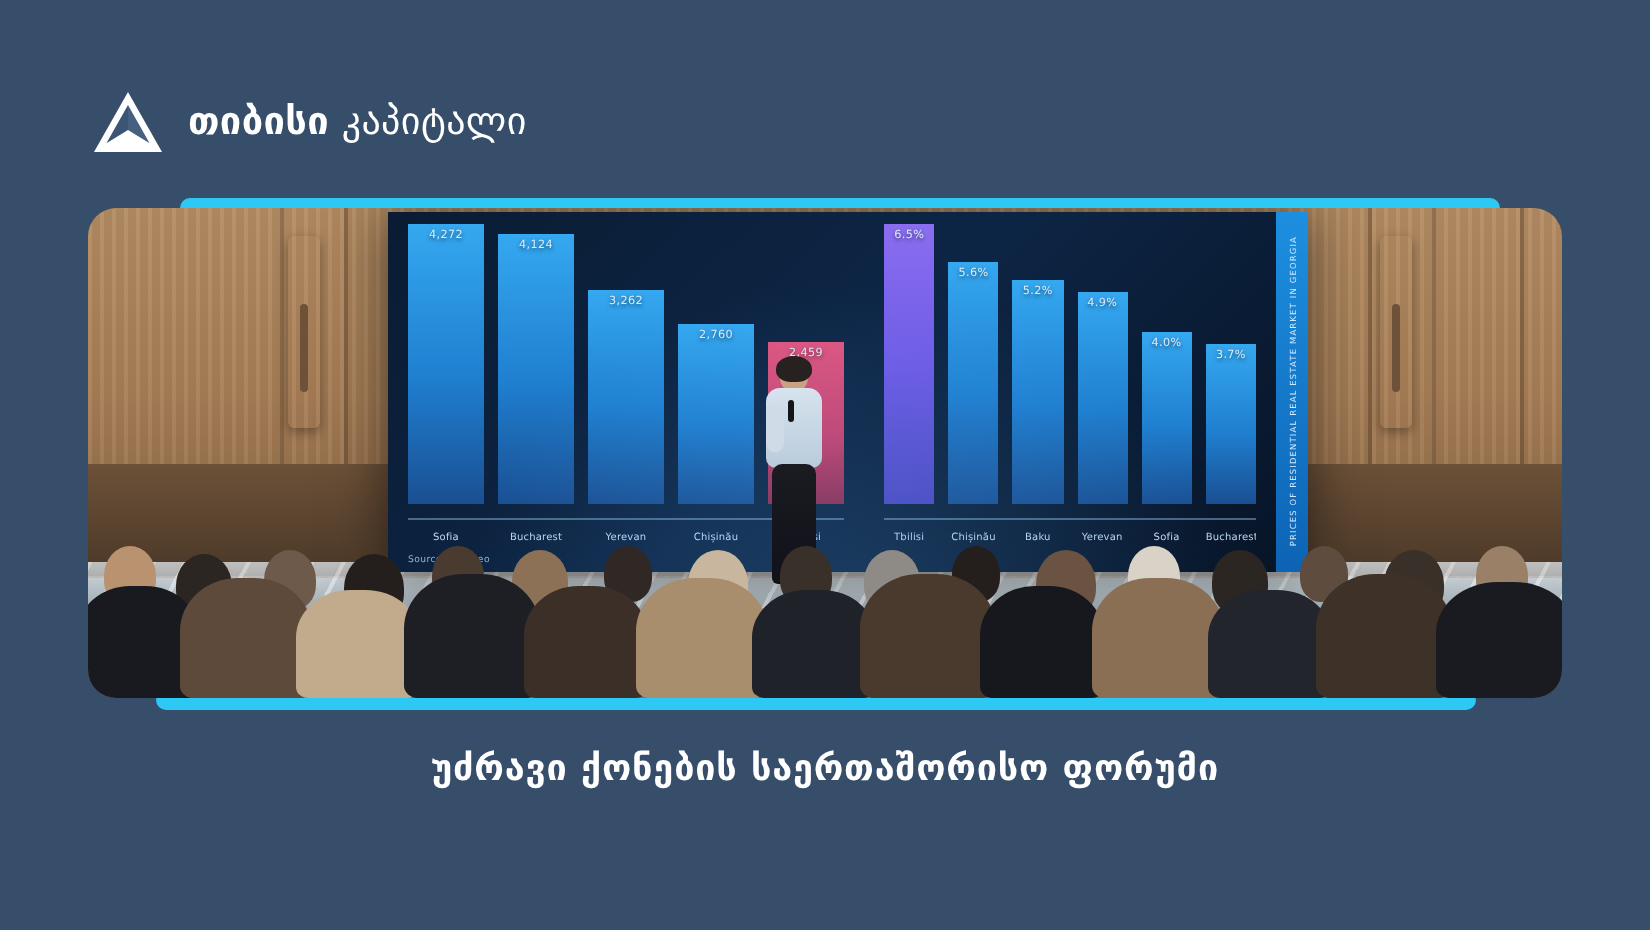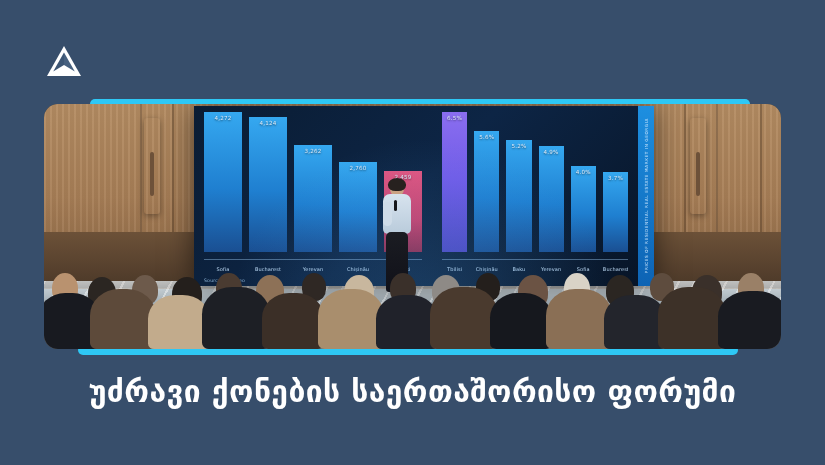--- a/index.html
+++ b/index.html
@@ -180,38 +180,42 @@
   }
   .shoulders {
     position:absolute; bottom:-24px; border-radius:44% 44% 10% 10%;
   }
 
   
   .title {
     position:absolute; left:0; right:0; top:374px;
     text-align:center;
     color:#ffffff;
-    font-size:30px;
+    font-size:18px;
     font-weight:bold;
     letter-spacing:.4px;
     font-family:"DejaVu Sans", sans-serif;
     white-space:nowrap;
   }
 </style>
 </head>
 <body>
 
 <div class="brand">
   <span class="brand-mark">
     <svg width="36" height="32" viewBox="0 0 36 32" aria-hidden="true">
       <path d="M18 1 L35 31 L1 31 Z" fill="#ffffff"></path>
       <path d="M18 7.5 L18 20 L7.2 26.6 Z" fill="#3c5574"></path>
       <path d="M18 7.5 L18 20 L28.8 26.6 Z" fill="#46607f"></path>
       <path d="M7.2 26.6 L18 20 L28.8 26.6 Z" fill="#40597a" opacity="0"></path>
     </svg>
+  </span>
+  <span class="brand-text">
+    <span class="b1">თიბისი</span>
+    <span class="b2">კაპიტალი</span>
   </span>
 </div>
 
 <div class="accent-top"></div>
 <div class="accent-bottom"></div>
 
 <div class="photo-frame">
 
   <div class="wall"></div>
 

